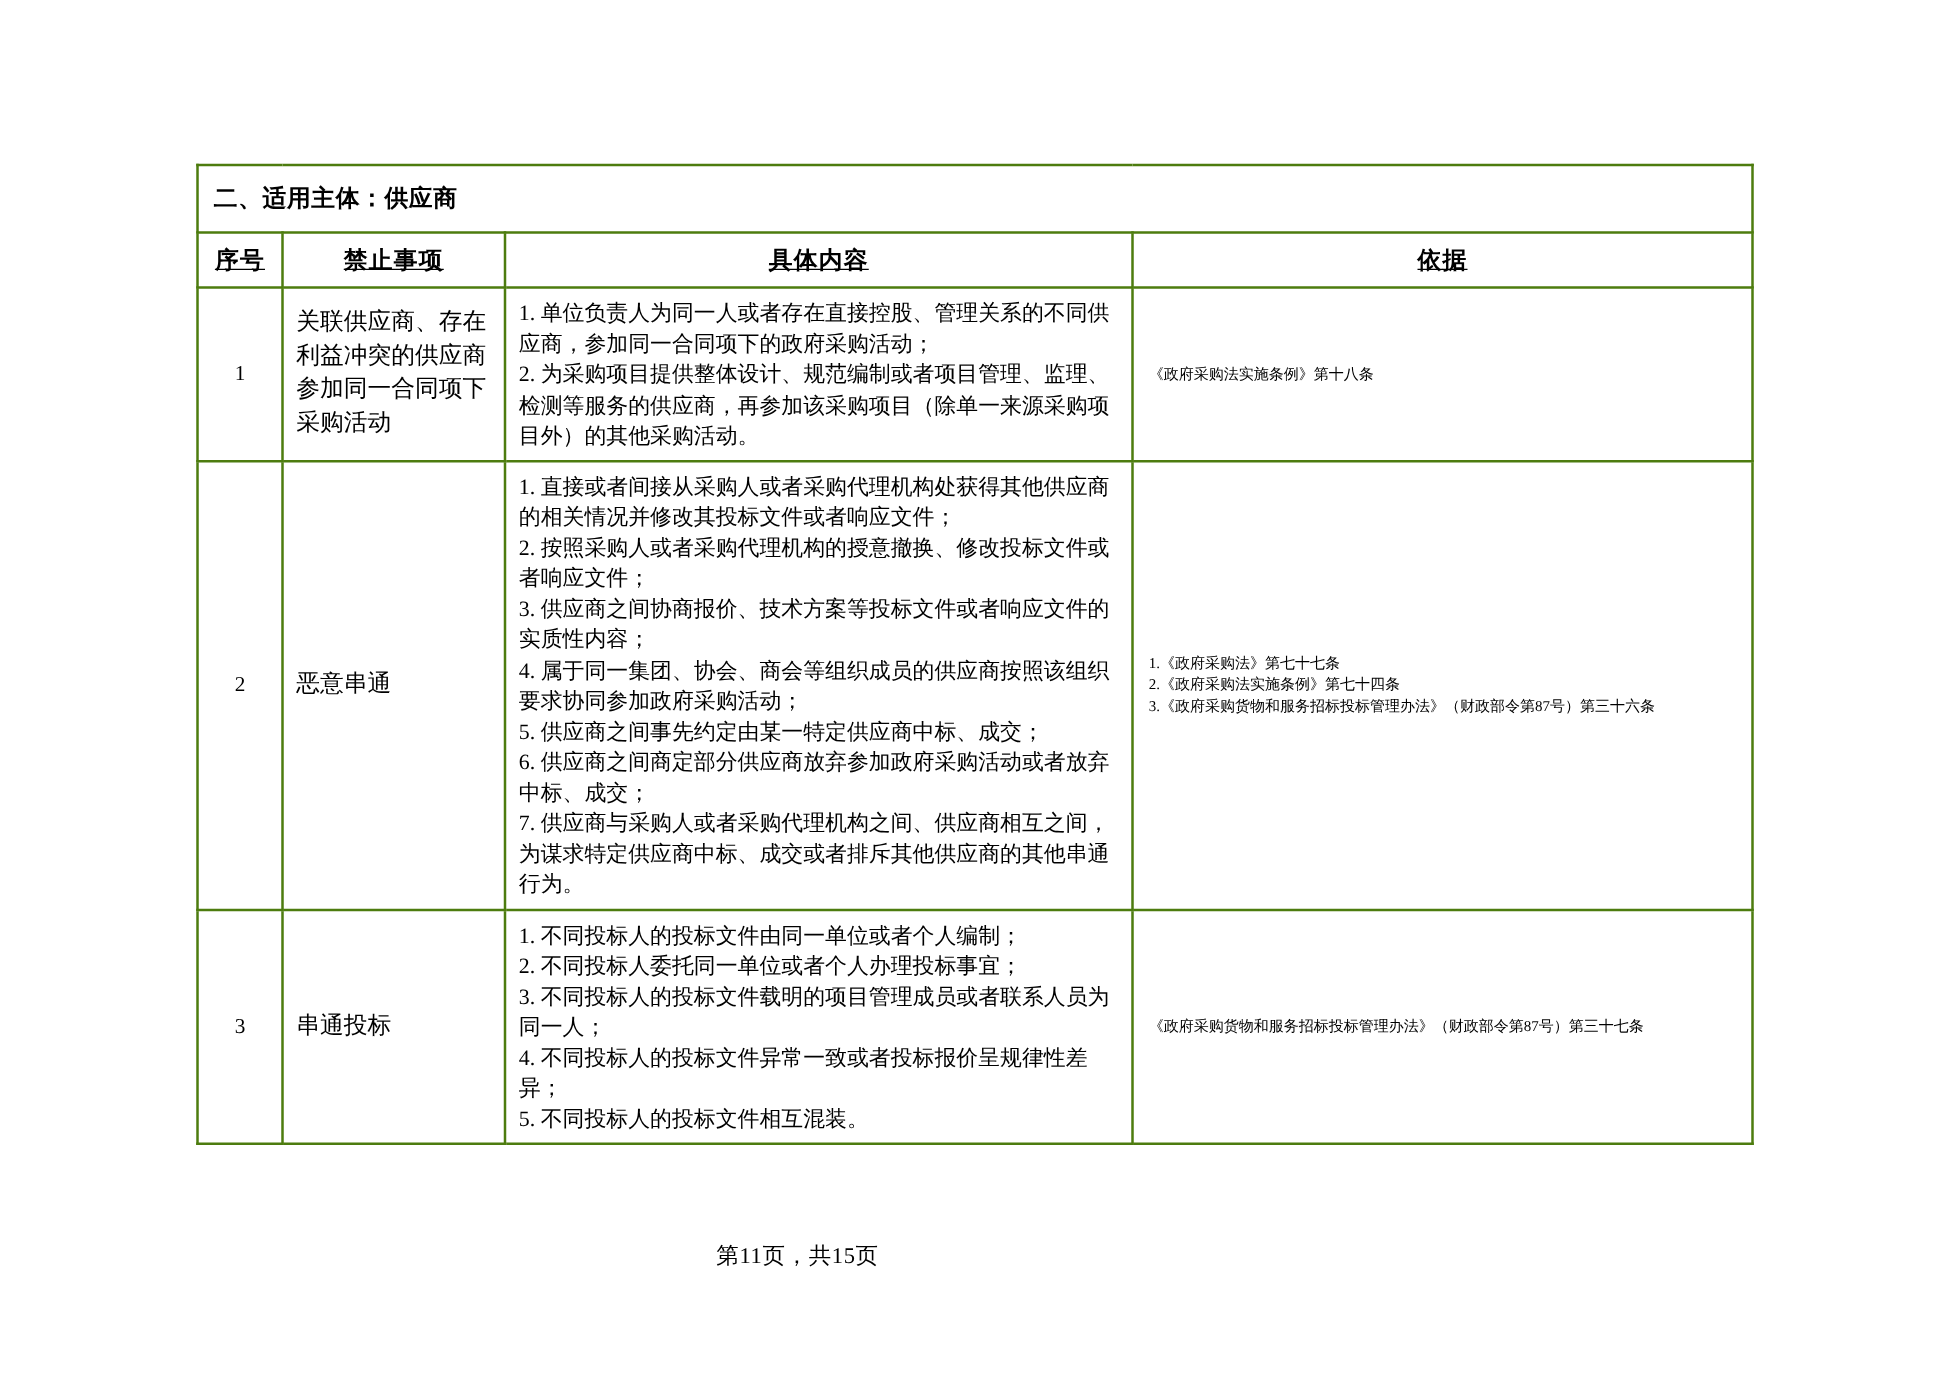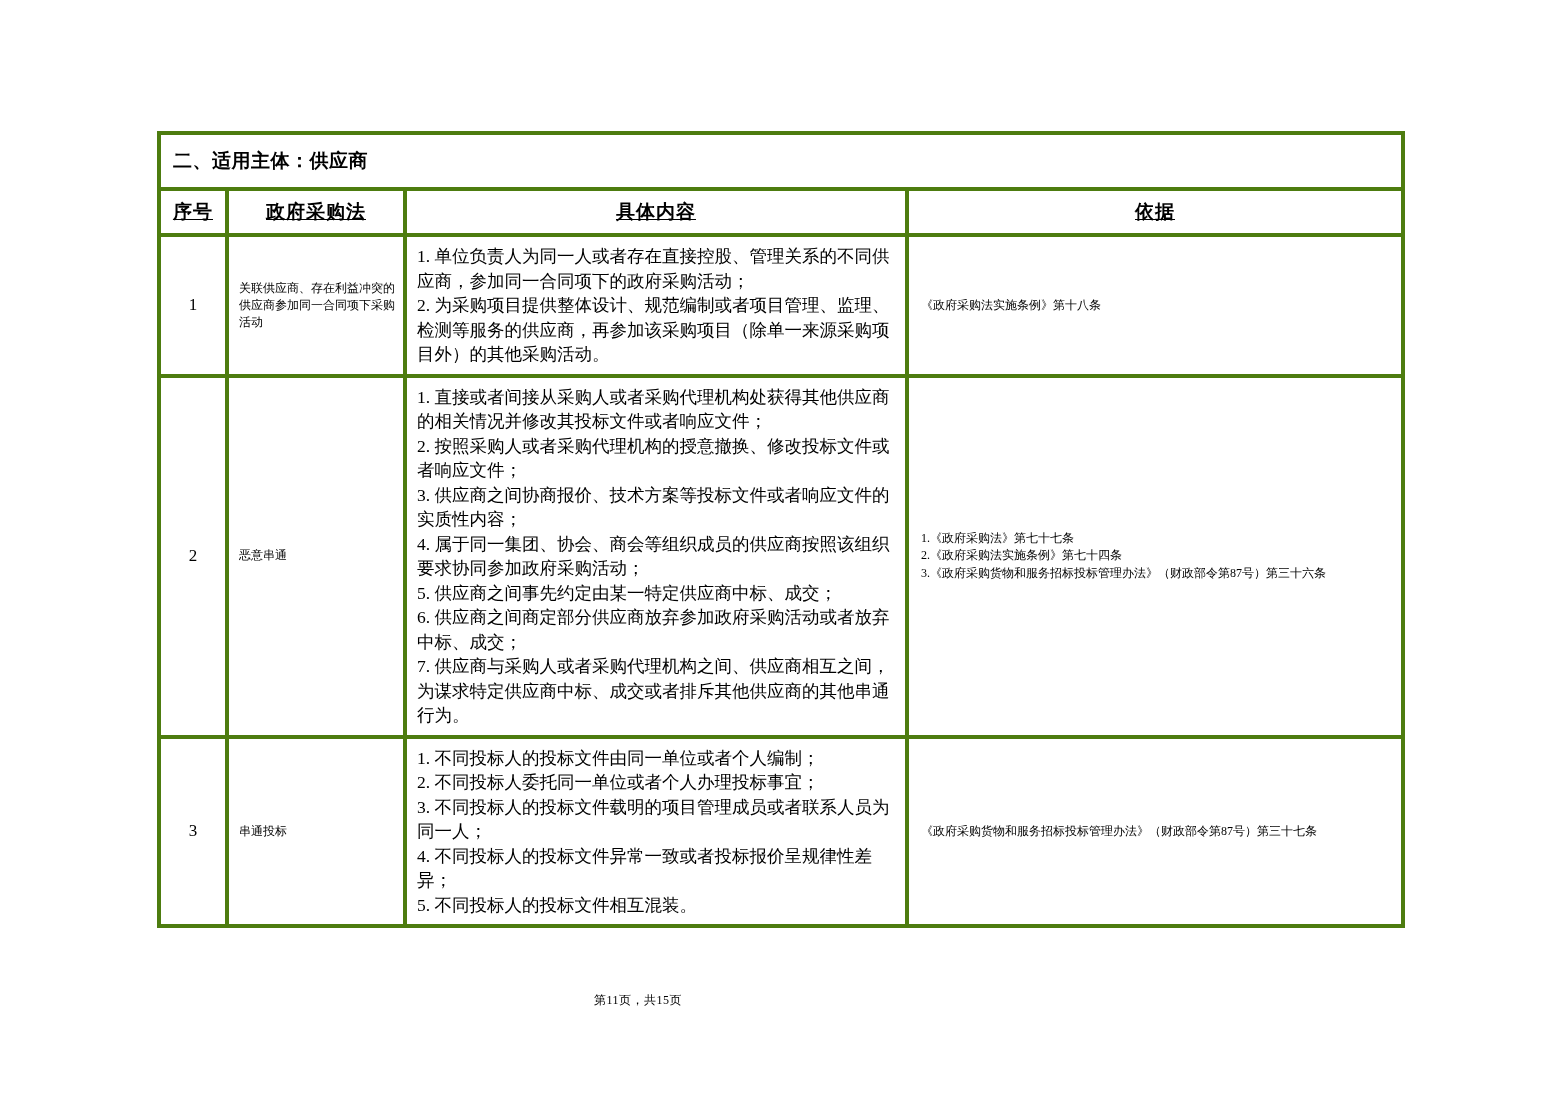--- a/index.html
+++ b/index.html
@@ -24,21 +24,21 @@
   }
   .doc-table {
     position: absolute;
     left: 157px;
     top: 131px;
     width: 1244px;
     border-collapse: collapse;
     table-layout: fixed;
   }
   .doc-table td, .doc-table th {
-    border: 4px solid #4d7c0f;
+    border: 2px solid #4d7c0f;
     vertical-align: middle;
     padding: 0;
   }
   
   .section-head td {
     height: 44px;
     padding: 4px 10px 4px 12px;
     font-weight: bold;
     font-size: 19px;
     letter-spacing: 0.5px;
@@ -58,21 +58,21 @@
   .c-item   { width: 178px; }
   .c-detail { width: 502px; }
   .c-basis  { width: 496px; }
 
   td.cell-no {
     text-align: center;
     font-size: 17px;
     vertical-align: middle;
   }
   td.cell-item {
-    font-size: 12px;
+    font-size: 19px;
     line-height: 1.42;
     padding: 6px 8px 6px 10px;
     vertical-align: middle;
   }
   td.cell-detail {
     font-size: 17.5px;
     line-height: 1.40;
     padding: 7px 9px 7px 10px;
     vertical-align: top;
   }
@@ -85,21 +85,21 @@
   .row-1 { height: 122px; }
   .row-2 { height: 320px; }
   .row-3 { height: 175px; }
 
   .footer {
     position: absolute;
     left: 0;
     top: 992px;
     width: 1276px;
     text-align: center;
-    font-size: 12px;
+    font-size: 18px;
     letter-spacing: 0.5px;
   }
 </style>
 </head>
 <body>
 
 <div class="page">
 
   <table class="doc-table">
     <colgroup>
@@ -107,21 +107,21 @@
       <col class="c-item">
       <col class="c-detail">
       <col class="c-basis">
     </colgroup>
     <tbody>
       <tr class="section-head">
         <td colspan="4">二、适用主体：供应商</td>
       </tr>
       <tr class="col-head">
         <td>序号</td>
-        <td>政府采购法</td>
+        <td>禁止事项</td>
         <td>具体内容</td>
         <td>依据</td>
       </tr>
 
       <tr class="row-1">
         <td class="cell-no">1</td>
         <td class="cell-item" style="white-space: pre-wrap;">关联供应商、存在利益冲突的供应商参加同一合同项下采购活动</td>
         <td class="cell-detail" style="white-space: pre-wrap;">1. 单位负责人为同一人或者存在直接控股、管理关系的不同供应商，参加同一合同项下的政府采购活动；
 2. 为采购项目提供整体设计、规范编制或者项目管理、监理、检测等服务的供应商，再参加该采购项目（除单一来源采购项目外）的其他采购活动。</td>
         <td class="cell-basis" style="white-space: pre-wrap;">《政府采购法实施条例》第十八条</td>

